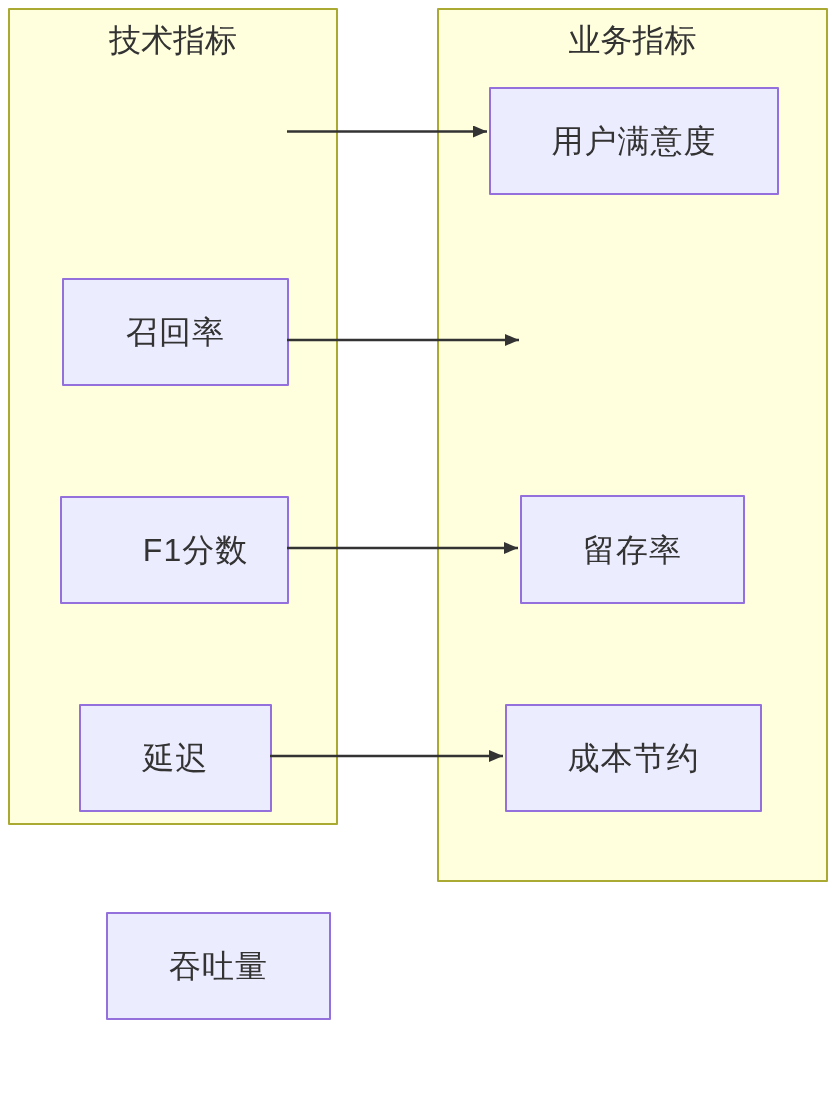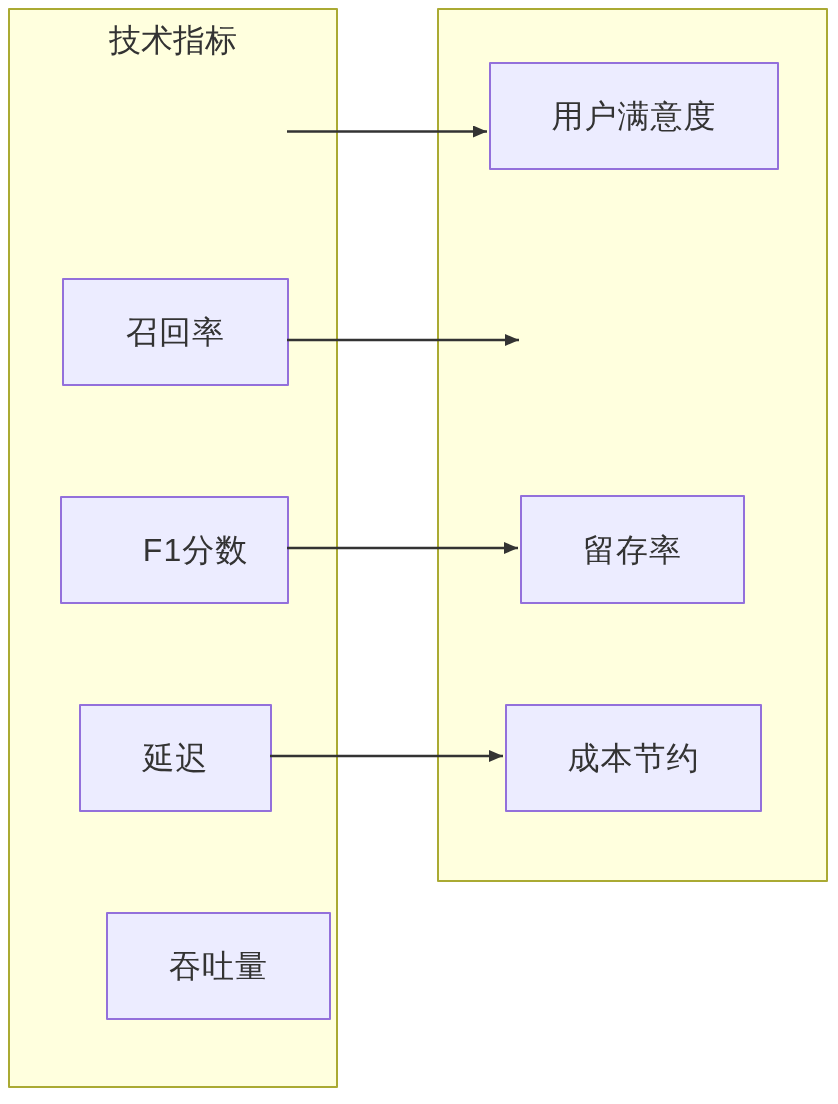--- a/index.html
+++ b/index.html
@@ -73,21 +73,21 @@
   }
   .arrowhead-fill {
     fill: var(--edge-color);
   }
 </style>
 </head>
 <body>
 
 <div class="canvas">
 
-  <div class="cluster" style="left:8px; top:8px; width:330px; height:1080px;">
+  <div class="cluster" style="left:8px; top:8px; width:330px; height:817px;">
     <div class="cluster-title">技术指标</div>
 
 
     <div class="node" style="left:52px; top:268px; width:227px; height:108px;">
       <span class="node-label">召回率</span>
     </div>
 
     <div class="node" style="left:50px; top:486px; width:229px; height:108px;padding-left:42px;">
       <span class="node-label">F1分数</span>
     </div>
@@ -95,22 +95,23 @@
     <div class="node" style="left:69px; top:694px; width:193px; height:108px;">
       <span class="node-label">延迟</span>
     </div>
 
     <div class="node" style="left:52px; top:902px; width:225px; height:108px;margin-left:44px;">
       <span class="node-label">吞吐量</span>
     </div>
   </div>
 
   <div class="cluster" style="left:437px; top:8px; width:391px; height:874px;">
+    <div class="cluster-title">业务指标</div>
 
-    <div class="node" style="left:50px; top:52px; width:290px; height:108px;">
+    <div class="node" style="left:50px; top:77px; width:290px; height:108px;">
       <span class="node-label">用户满意度</span>
     </div>
 
 
     <div class="node" style="left:81px; top:485px; width:225px; height:109px;">
       <span class="node-label">留存率</span>
     </div>
 
     <div class="node" style="left:66px; top:694px; width:257px; height:108px;">
       <span class="node-label">成本节约</span>

